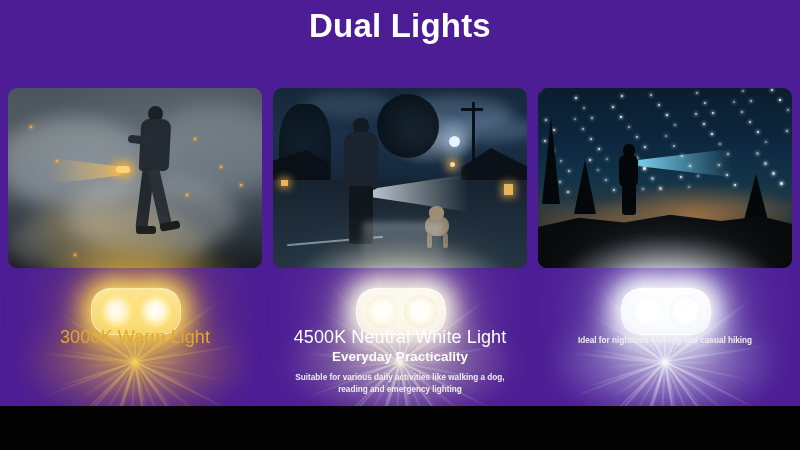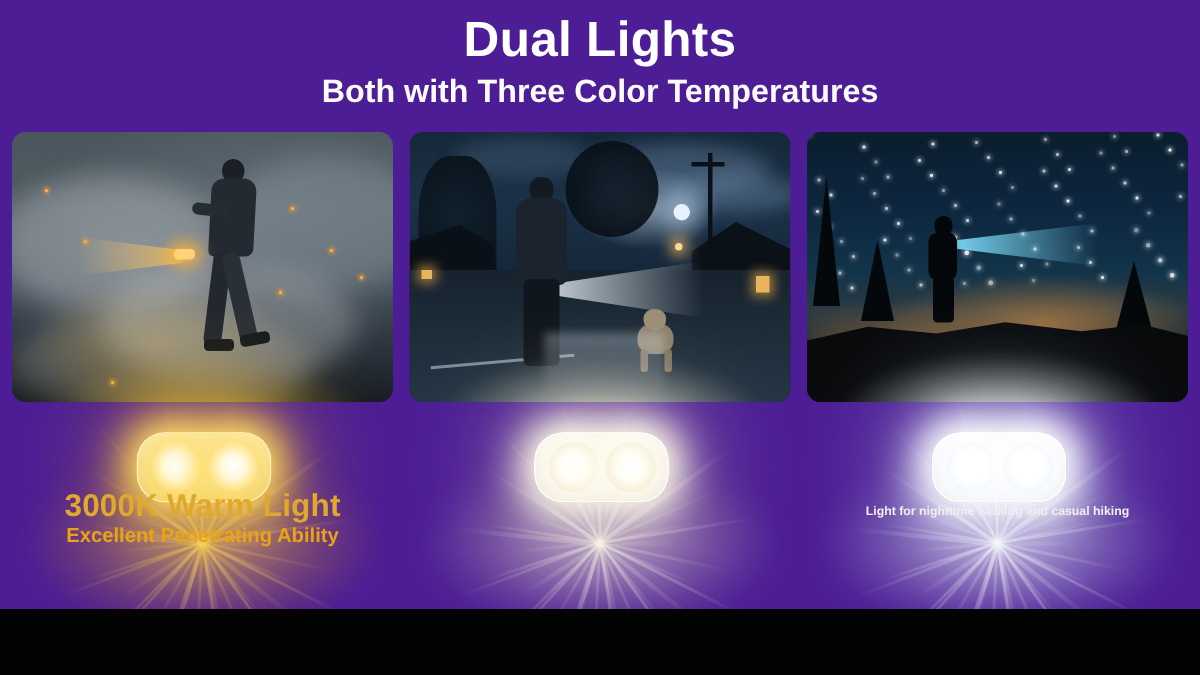--- a/index.html
+++ b/index.html
@@ -178,39 +178,38 @@
   .lamp3{background:linear-gradient(180deg,rgba(255,255,255,.98),rgba(238,244,248,.95));
          border:1.6px solid rgba(255,255,255,.97);
          box-shadow:0 0 28px 13px rgba(248,252,255,.88),0 0 62px 28px rgba(205,225,240,.42);}
   .bulb3{background:radial-gradient(circle at 50% 48%,#ffffff 0%,#ffffff 42%,#f2f8fc 74%,#dfeaf2 100%);
          box-shadow:0 0 22px 10px rgba(255,255,255,.97);}
   .halo3{background:radial-gradient(ellipse at 50% 50%,rgba(255,255,255,.62),rgba(210,228,242,.20) 48%,rgba(140,170,190,0) 76%);}
   .ray3{background:linear-gradient(90deg,rgba(255,255,255,.66),rgba(240,248,255,0));}
 
   
   .caption{position:absolute;left:0;top:240px;width:254px;text-align:center;}
-  .c-head{font-size:21px;font-weight:bold;line-height:19px;letter-spacing:.1px;}
+  .c-head{font-size:18px;font-weight:normal;line-height:19px;letter-spacing:.1px;}
   .c-sub{font-size:13.5px;font-weight:bold;line-height:17px;margin-top:1px;}
   .c-body{font-size:8.2px;line-height:11.5px;margin-top:7px;padding:0 12px;
           color:#efefef;font-weight:bold;}
   .gold-h{color:#e0a82e;}
   .gold-s{color:#e8a317;}
   .white-h{color:#ffffff;}
   .white-s{color:#ffffff;}
   .cyan-h{color:#29a8e0;}
   .cyan-s{color:#2aa6df;}
 </style>
 </head>
 <body>
 
 <div class="stage">
 
   <div class="header">
     <div class="title">Dual Lights</div>
-    <div class="subtitle">Both with Three Color Temperatures</div>
   </div>
 
   <div class="panels">
 
     <div class="panel p1">
       <div class="photo ph1">
         <div class="fog f1"></div>
         <div class="fog f3"></div>
         <div class="fog f2"></div>
         <div class="fog f4"></div>
@@ -280,21 +279,20 @@
           </div>
         <div class="halo halo1"></div>
         <div class="lamp lamp1">
           <div class="bulb bulb1"></div>
           <div class="bulb bulb1"></div>
         </div>
       </div>
 
       <div class="caption">
         <div class="c-head gold-h">3000K Warm Light</div>
-        <div class="c-sub gold-s">Excellent Penetrating Ability</div>
       </div>
     </div>
 
     <div class="panel p2">
       <div class="photo ph2">
         <div class="cloud c3"></div>
         <div class="cloud c1"></div>
         <div class="cloud c2"></div>
         <div class="moon"></div>
         <div class="tree t1"></div>
@@ -367,20 +365,25 @@
             <div class="ray ray2" style="transform: rotate(348deg); width: 66px; height: 1.8px; opacity: 0.49;"></div>
             <div class="ray ray2" style="transform: rotate(351deg); width: 103px; height: 1.8px; opacity: 0.62;"></div>
           </div>
         <div class="halo halo2"></div>
         <div class="lamp lamp2">
           <div class="bulb bulb2"></div>
           <div class="bulb bulb2"></div>
         </div>
       </div>
 
+      <div class="caption">
+        <div class="c-head white-h">4500K Neutral White Light</div>
+        <div class="c-sub white-s">Everyday Practicality</div>
+        <div class="c-body">Suitable for various daily activities like walking a dog, reading and emergency lighting</div>
+      </div>
     </div>
 
     <div class="panel p3">
       <div class="photo ph3">
         <div id="starfield">
             <div class="star" style="left: 0px; top: 0px; width: 2.6px; height: 2.6px; opacity: 0.45;"></div>
             <div class="star" style="left: 53px; top: 29px; width: 1.6px; height: 1.6px; opacity: 0.62;"></div>
             <div class="star" style="left: 106px; top: 58px; width: 1.6px; height: 1.6px; opacity: 0.79;"></div>
             <div class="star" style="left: 159px; top: 87px; width: 1.6px; height: 1.6px; opacity: 0.46;"></div>
             <div class="star" style="left: 212px; top: 12px; width: 1.6px; height: 1.6px; opacity: 0.63;"></div>
@@ -508,18 +511,18 @@
             <div class="ray ray3" style="transform: rotate(351deg); width: 103px; height: 1.8px; opacity: 0.62;"></div>
           </div>
         <div class="halo halo3"></div>
         <div class="lamp lamp3">
           <div class="bulb bulb3"></div>
           <div class="bulb bulb3"></div>
         </div>
       </div>
 
       <div class="caption">
-        <div class="c-body">Light for nighttime walking and casual hiking</div>
+        <div class="c-body">Ideal for nighttime walking and casual hiking</div>
       </div>
     </div>
 
   </div>
 </div>
 
 </body></html>

